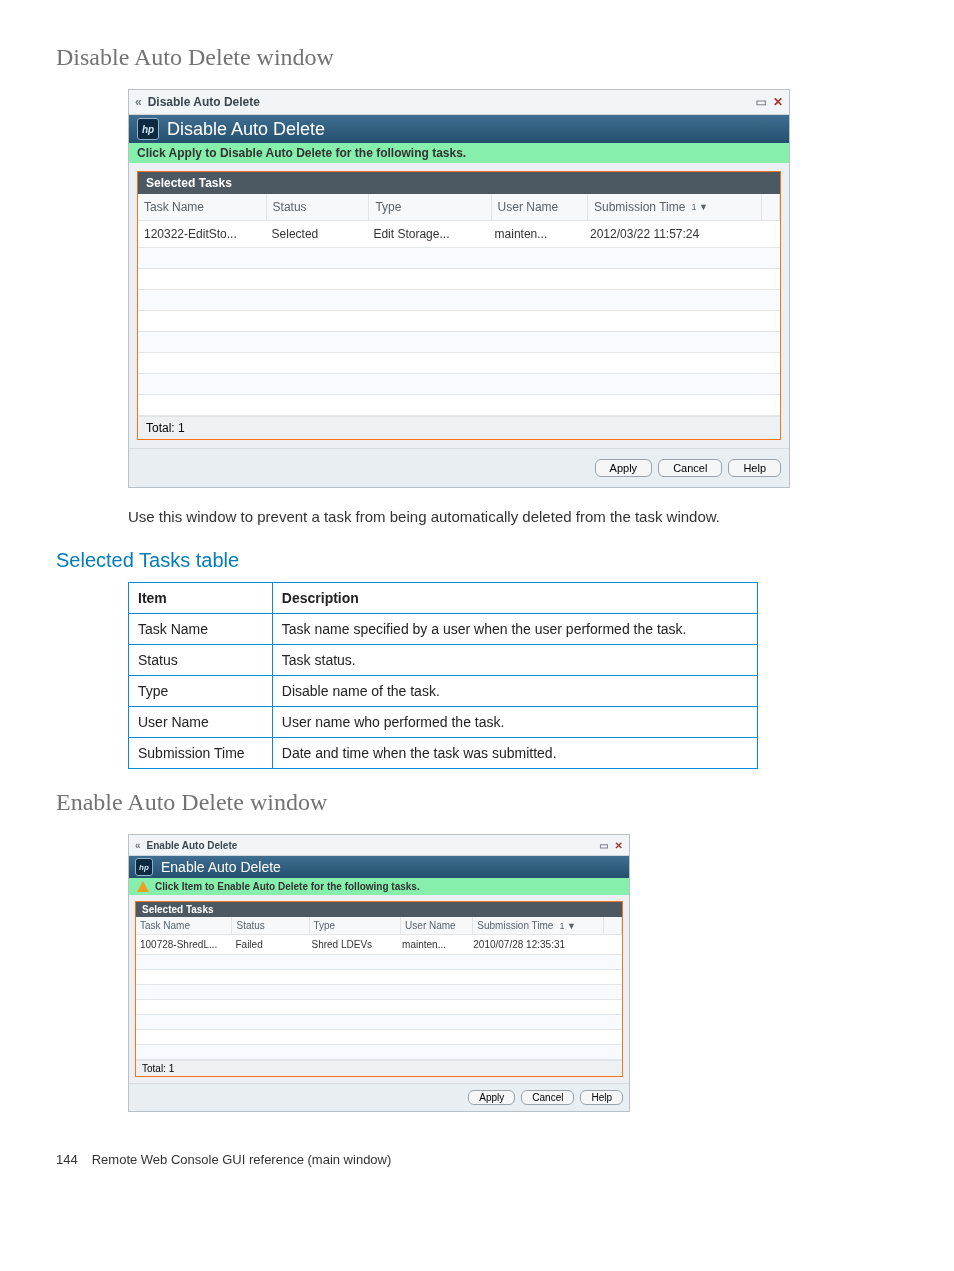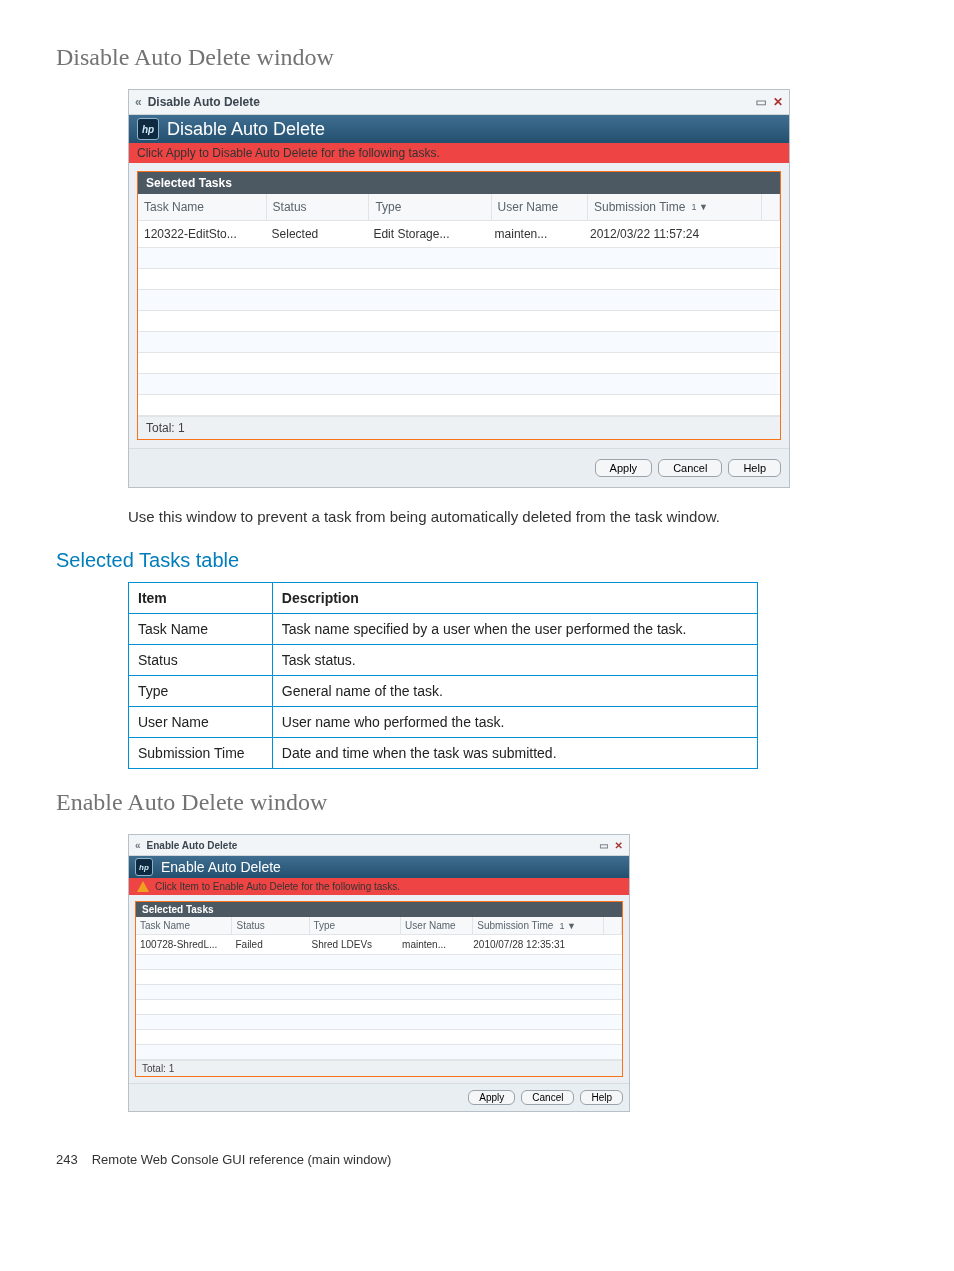--- a/index.html
+++ b/index.html
@@ -60,21 +60,21 @@
   .hp-logo {
     width:20px; height:20px; border:1px solid #8fb3cc;
     background:#0d2a40; border-radius:3px;
     display:flex; align-items:center; justify-content:center;
     color:#cfe5f3; font-style:italic; font-size:10px; font-weight:bold;
     margin-right:8px;
   }
   .screenshot.second .hp-logo { width:16px;height:16px;font-size:8px; }
   .hd-title { font-family: "Segoe UI", Arial, sans-serif; font-size:18px; }
   .screenshot.second .hd-title { font-size:14px; }
-  .hint { background:#ef4444; color:#333; padding:3px 8px; display:flex; align-items:flex-end; }
+  .hint { background:#86efac; color:#333; padding:3px 8px; display:flex; align-items:flex-end;font-weight:bold; }
   .hint .warn {
     width:0;height:0;border-left:6px solid transparent;border-right:6px solid transparent;
     border-bottom:11px solid #f0a020; margin-right:6px;
   }
   .panel { background:#fff; margin:8px; border:1px solid #f97316; }
   .screenshot.second .panel { margin:6px; }
   .panel-hd { background:#4d5962; color:#fff; font-weight:bold; padding:4px 8px; }
   .screenshot.second .panel-hd { padding:2px 6px; }
   .grid-head, .grid-row {
     display:flex; border-bottom:1px solid #e1e5e8;
@@ -87,21 +87,21 @@
   .grid-row.empty { height:20px; }
   .screenshot.second .grid-row.empty { height:14px; }
   .grid-row.alt { background:#f7fbff; }
   .c-tn { width:18%; }
   .c-st { width:14%; }
   .c-ty { width:17%; }
   .c-un { width:13%; }
   .c-sub{ width:25%; display:flex; align-items:center; }
   .c-last{ flex:1; }
   .sort { font-size:9px; margin-left:6px; }
-  .grid-foot { background:#eef1f4; padding:4px 8px; color:#404040; border-top:1px solid #dfe4e8; }
+  .grid-foot { background:#eef1f4; padding:4px 8px; color:#000000; border-top:1px solid #dfe4e8; }
   .screenshot.second .grid-foot { padding:2px 6px; }
   .ss-footer { display:flex; justify-content:flex-end; padding:10px 8px; border-top:1px solid #d7dce0; background:#e9eef2; }
   .screenshot.second .ss-footer { padding:6px 6px; }
   .ss-btn { background:#f5f6f7; border:1px solid #9aa3ab; padding:2px 14px; margin-left:6px; font-size:11px; cursor:pointer; border-radius:6px; }
   .screenshot.second .ss-btn { padding:1px 10px; font-size:10px; }
 
   .caption { margin: 20px 0 10px 72px; font-size:15px; color:#333; }
 
   table.doc { border-collapse:collapse; width:630px; margin-left:72px; margin-bottom:20px; }
   table.doc th, table.doc td { border:1px solid #0090d3; text-align:left; padding:7px 9px; font-size:14px; }
@@ -186,21 +186,21 @@
   <tr>
         <td>Task Name</td>
         <td>Task name specified by a user when the user performed the task.</td>
       </tr>
   <tr>
         <td>Status</td>
         <td>Task status.</td>
       </tr>
   <tr>
         <td>Type</td>
-        <td>General name of the task.</td>
+        <td>Disable name of the task.</td>
       </tr>
   <tr>
         <td>User Name</td>
         <td>User name who performed the task.</td>
       </tr>
   <tr>
         <td>Submission Time</td>
         <td>Date and time when the task was submitted.</td>
       </tr>
 </tbody>
@@ -254,15 +254,15 @@
     <div class="grid-foot">Total: 1</div>
   </div>
   <div class="ss-footer">
     <button class="ss-btn">Apply</button>
     <button class="ss-btn">Cancel</button>
     <button class="ss-btn">Help</button>
   </div>
 </div>
 
 <div class="page-foot">
-  <span class="pgno">243</span>
+  <span class="pgno">144</span>
   <span>Remote Web Console GUI reference (main window)</span>
 </div>
 
 </body></html>

